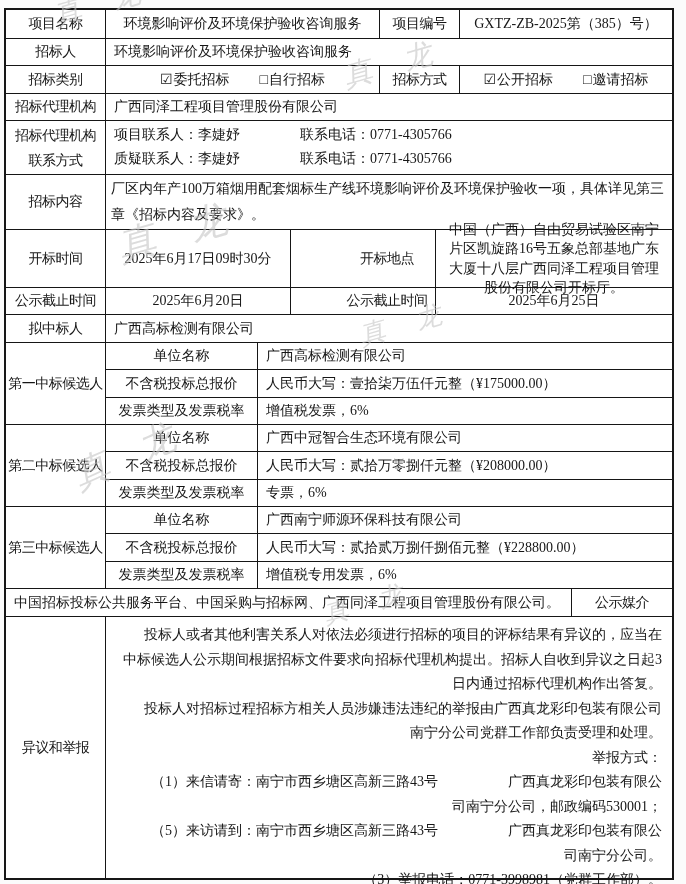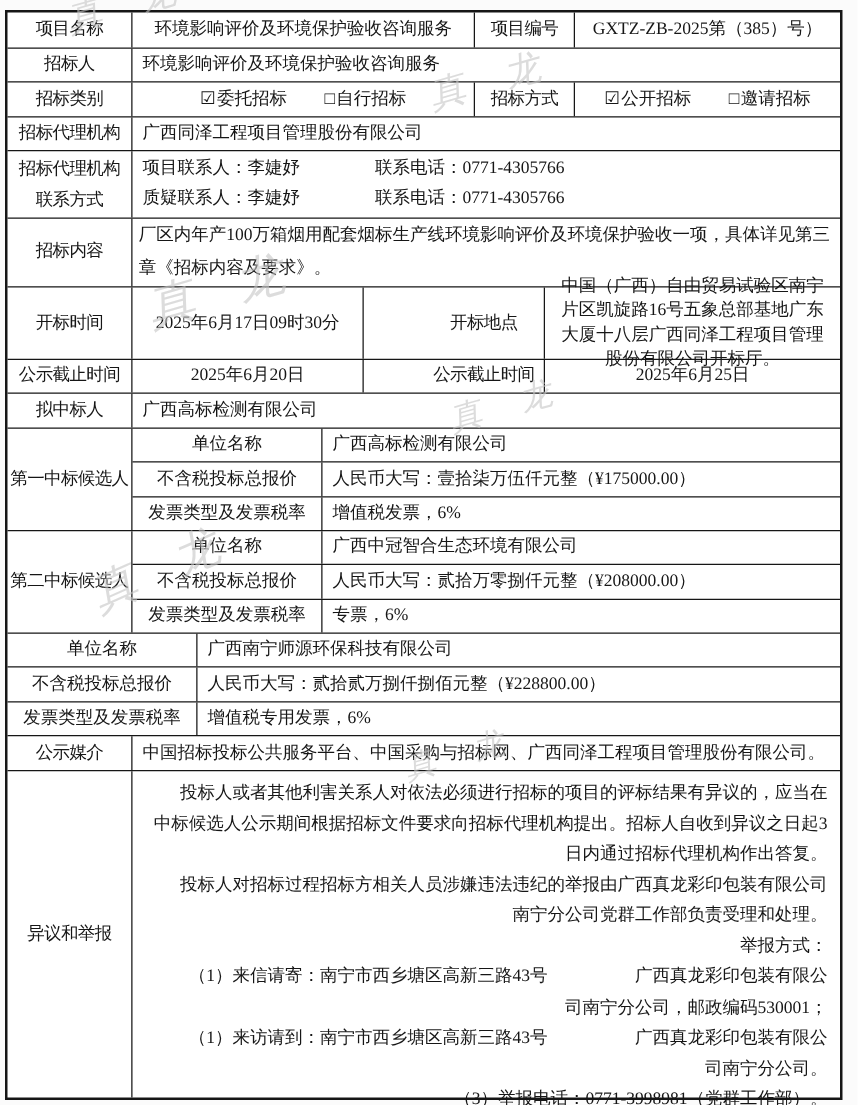--- a/index.html
+++ b/index.html
@@ -186,49 +186,50 @@
         <div class="td subv left">人民币大写：贰拾万零捌仟元整（¥208000.00）</div>
       </div>
       <div class="sub">
         <div class="td subk">发票类型及发票税率</div>
         <div class="td subv left">专票，6%</div>
       </div>
     </div>
   </div>
 
   <div class="tr r-cand">
+    <div class="td lab">第三中标候选人</div>
     <div class="grp">
       <div class="sub">
         <div class="td subk">单位名称</div>
         <div class="td subv left">广西南宁师源环保科技有限公司</div>
       </div>
       <div class="sub">
         <div class="td subk">不含税投标总报价</div>
         <div class="td subv left">人民币大写：贰拾贰万捌仟捌佰元整（¥228800.00）</div>
       </div>
       <div class="sub">
         <div class="td subk">发票类型及发票税率</div>
         <div class="td subv left">增值税专用发票，6%</div>
       </div>
     </div>
   </div>
 
   <div class="tr r-media">
+    <div class="td fill left">中国招标投标公共服务平台、中国采购与招标网、广西同泽工程项目管理股份有限公司。</div>
     <div class="td lab">公示媒介</div>
-    <div class="td fill left">中国招标投标公共服务平台、中国采购与招标网、广西同泽工程项目管理股份有限公司。</div>
   </div>
 
   <div class="tr r-objection">
     <div class="td lab">异议和举报</div>
     <div class="td fill obj">
       <p>投标人或者其他利害关系人对依法必须进行招标的项目的评标结果有异议的，应当在中标候选人公示期间根据招标文件要求向招标代理机构提出。招标人自收到异议之日起3日内通过招标代理机构作出答复。</p>
       <p>投标人对招标过程招标方相关人员涉嫌违法违纪的举报由广西真龙彩印包装有限公司南宁分公司党群工作部负责受理和处理。</p>
       <p>举报方式：</p>
       <p>（1）来信请寄：南宁市西乡塘区高新三路43号　　　　　广西真龙彩印包装有限公司南宁分公司，邮政编码530001；</p>
-      <p>（1）来访请到：南宁市西乡塘区高新三路43号　　　　　广西真龙彩印包装有限公司南宁分公司。</p>
+      <p>（5）来访请到：南宁市西乡塘区高新三路43号　　　　　广西真龙彩印包装有限公司南宁分公司。</p>
       <p>（3）举报电话：0771-3998981（党群工作部）。</p>
     </div>
   </div>
 
 </div>
 
 <div class="wm wm1">真 龙</div>
 <div class="wm wm2">真 龙</div>
 <div class="wm wm3">真 龙</div>
 <div class="wm wm4">真 龙</div>

